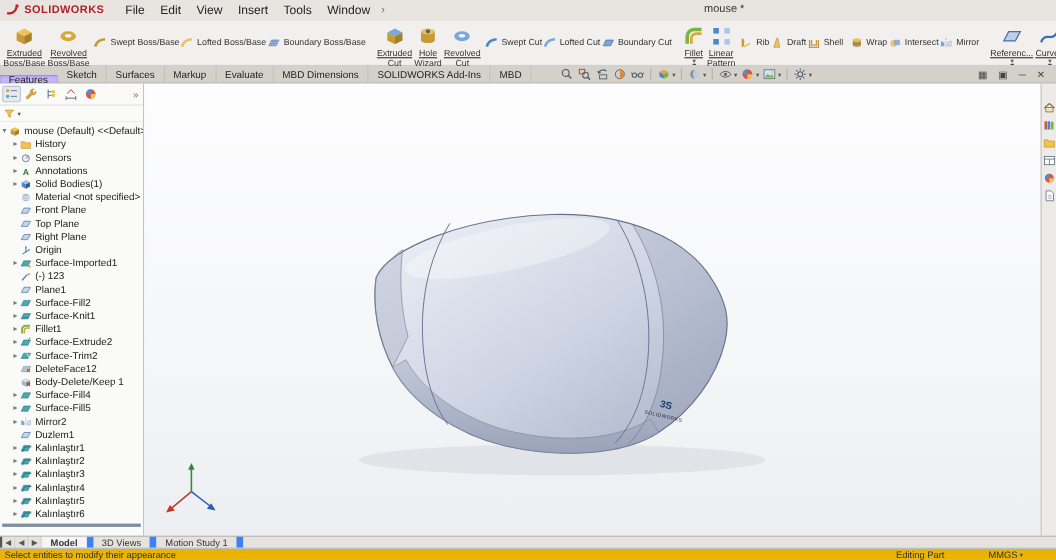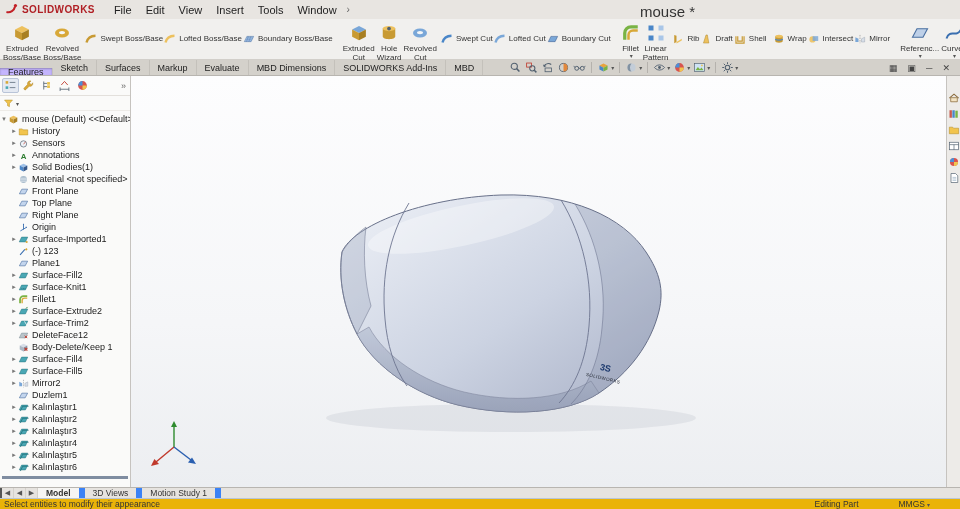--- a/index.html
+++ b/index.html
@@ -9,27 +9,27 @@
   svg text{font-family:"Liberation Sans",sans-serif}
 
   
   .titlebar{position:absolute;top:0;left:0;right:0;height:19px;background:#e8e5e1;
             border-bottom:1px solid #d6d3ce;display:flex;align-items:center;}
   .appicon{width:15px;height:15px;margin:0 3px 0 4px;}
   .applogo{font-size:10px;font-weight:bold;color:#b01f24;letter-spacing:.4px;margin-right:12px;}
   .menus{display:flex;font-size:11px;color:#222;}
   .menu{padding:1px 7px;cursor:default;}
   .menu-pin{color:#666;font-size:10px;margin-left:3px;}
-  .doctitle{position:absolute;left:640px;top:3px;font-size:15px;color:#333;}
+  .doctitle{position:absolute;left:640px;top:3px;font-size:10px;color:#333;}
 
   
   .ribbon{position:absolute;top:19px;left:0;right:0;height:41px;background:#f1f0ee;
           border-bottom:1px solid #d2cfca;display:flex;align-items:stretch;padding:1px 2px 2px;box-sizing:border-box;}
   .rbig{width:49px;display:flex;flex-direction:column;align-items:center;font-size:8px;line-height:1.15;
-        text-align:center;color:#333;padding-top:2px;border:1px solid transparent;border-radius:2px;}
+        text-align:center;color:#333;padding-top:2px;border:1px solid transparent;border-radius:2px;text-decoration:underline;}
   .rbig .ricon{height:20px;margin-bottom:1px;}
   .ractive{background:#86efac;border-color:#b4bf85;}
   .rstack{display:flex;flex-direction:row;justify-content:center;gap:1px;padding:0 3px;}
   .rsmall{display:flex;align-items:center;gap:3px;font-size:8px;color:#333;white-space:nowrap;}
   .rsep{width:1px;background:#d8d5d0;margin:2px 3px;}
   .rarrow{font-size:6px;color:#555;margin-left:1px;}
 
   
   .tabbar{position:absolute;top:60px;left:0;right:0;height:15px;background:#d4d1cb;border-bottom:1px solid #b8b5b0;
           display:flex;align-items:stretch;font-size:9px;color:#222;}

